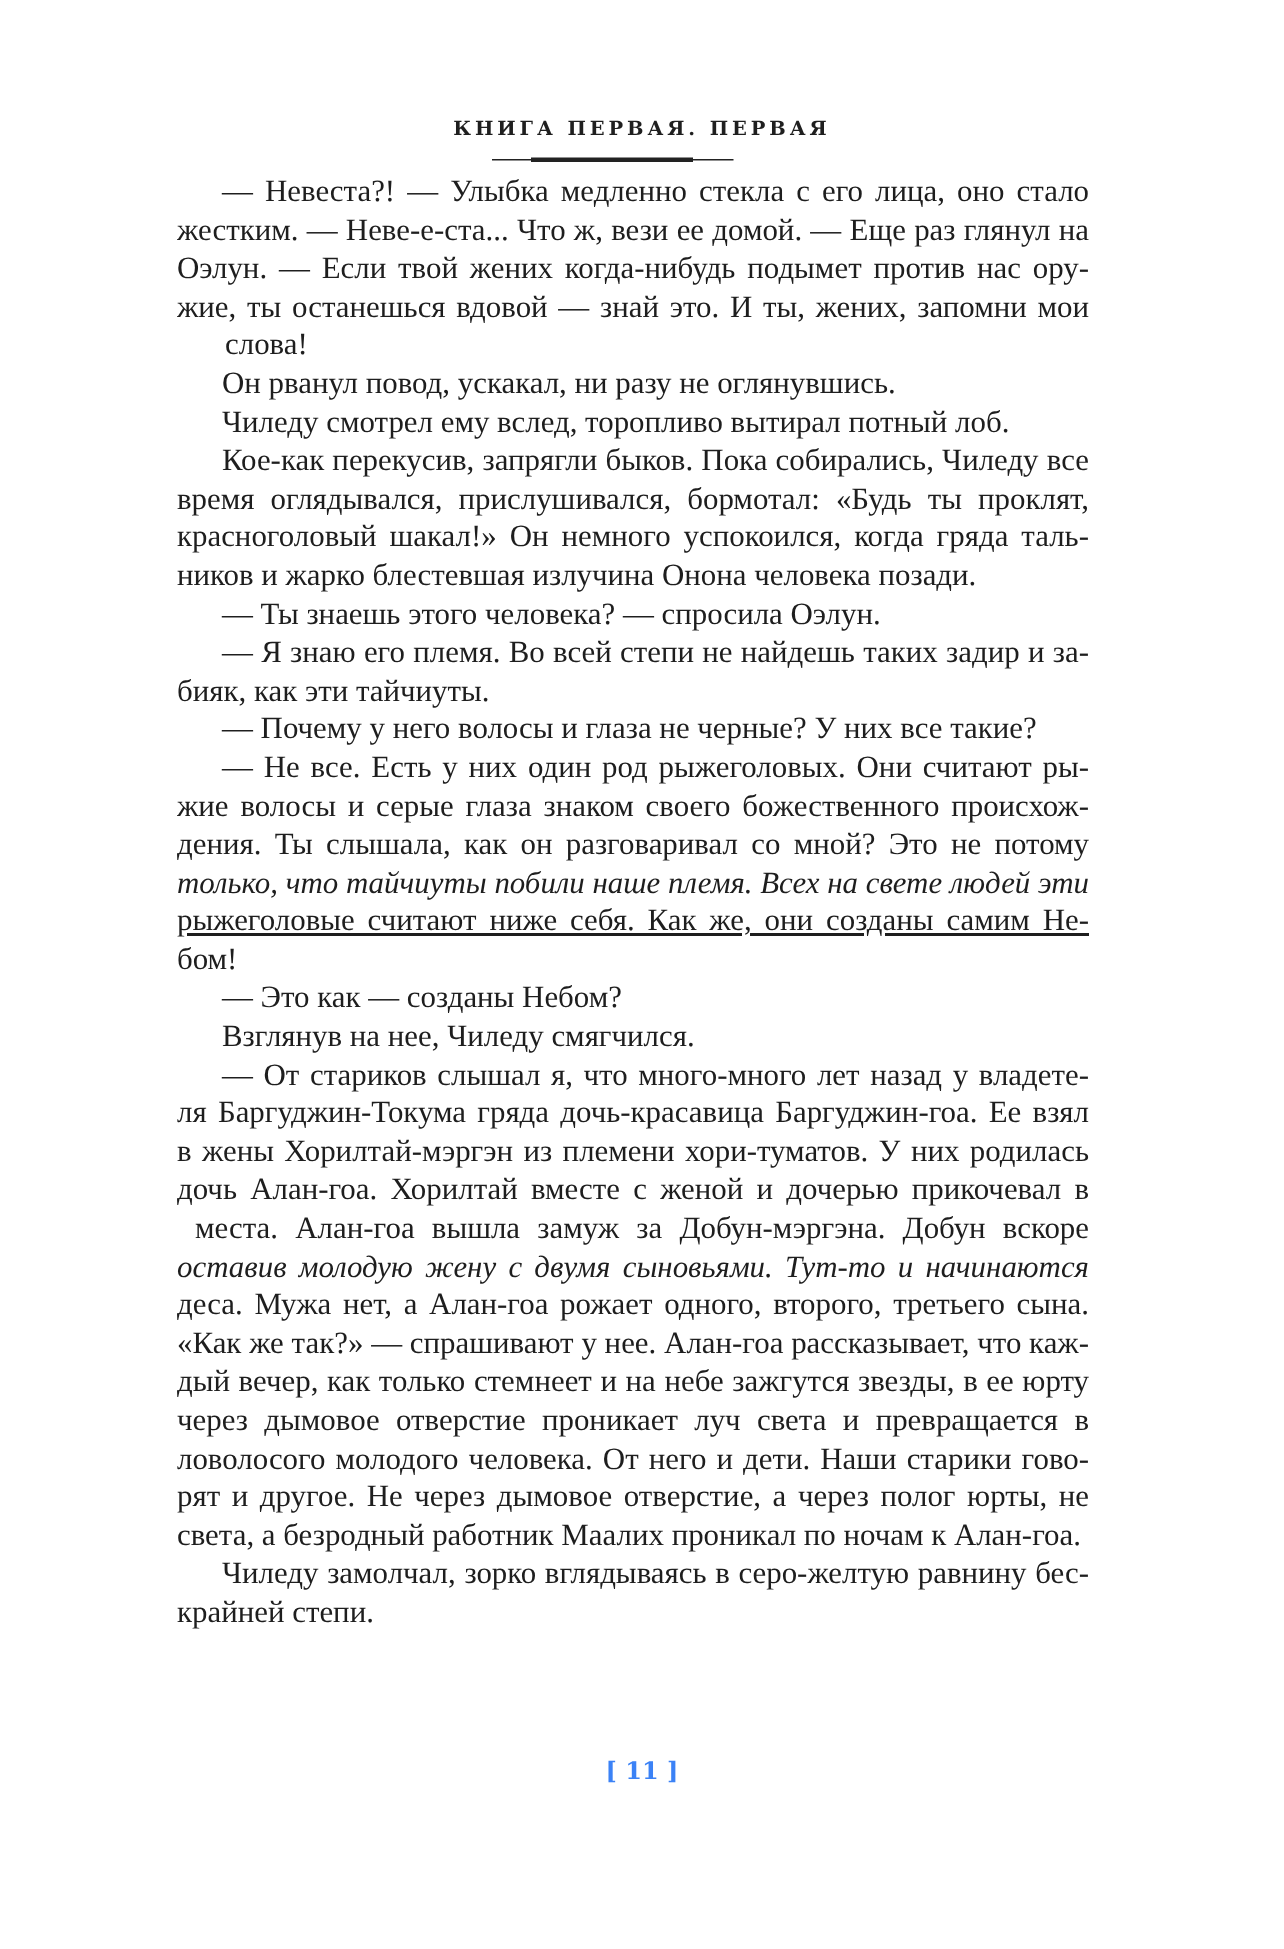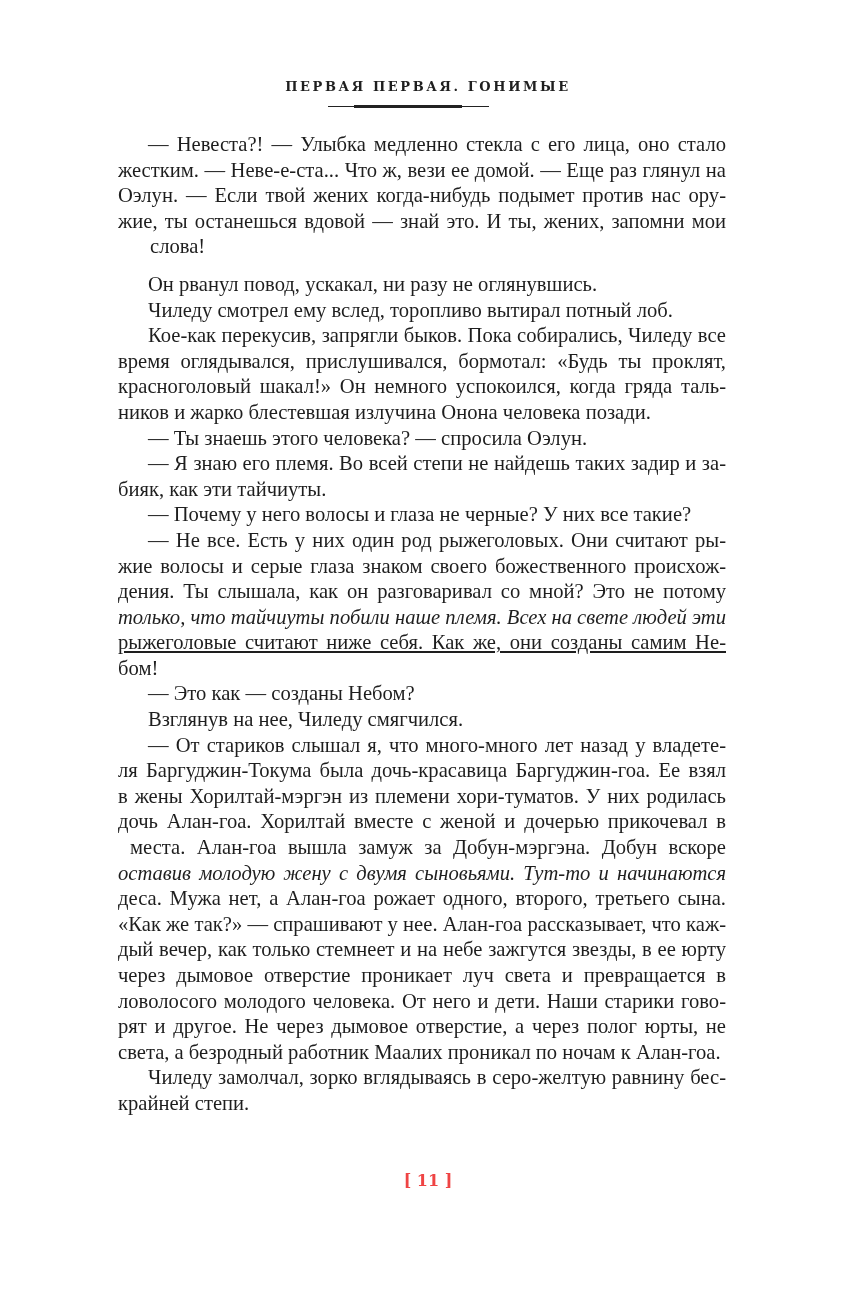--- a/index.html
+++ b/index.html
@@ -6,49 +6,49 @@
   body { width: 856px; height: 1299px; position: relative; overflow: hidden; }
   .page { position: absolute; left: 0; top: 0; width: 856px; height: 1299px; background: #fff; }
   .running-head {
     position: absolute; left: 0; width: 856px; top: 79px; text-align: center;
     font-family: "DejaVu Serif", serif; font-weight: bold; font-size: 13px;
     letter-spacing: 2.6px; color: #1f1f1f;
   }
   .rule-thin { position: absolute; top: 106px; left: 328px; width: 161px; height: 1px; background: #222; }
   .rule-thick { position: absolute; top: 105px; left: 354px; width: 108px; height: 3px; background: #222; }
   .text-block {
-    position: absolute; left: 118px; top: 132px; width: 608px;
+    position: absolute; left: 118px; top: 116px; width: 608px;
     font-family: "Liberation Serif", serif; font-size: 20.6px; color: #1e1e1e;
   }
   .line { height: 25.6px; line-height: 25.6px; white-space: nowrap; text-align: justify; text-align-last: justify; }
   .line.last { text-align-last: left; }
   .line.indent { padding-left: 30px; }
   .page-number {
     position: absolute; left: 0; width: 856px; top: 1171px; text-align: center;
-    font-family: "DejaVu Serif", serif; font-weight: bold; font-size: 16px; color: #ef4444;
+    font-family: "DejaVu Serif", serif; font-weight: bold; font-size: 16px; color: #3b82f6;
   }
 </style>
 </head>
 <body>
 
 <div class="page">
-  <div class="running-head">ПЕРВАЯ ПЕРВАЯ. ГОНИМЫЕ</div>
+  <div class="running-head">КНИГА ПЕРВАЯ. ПЕРВАЯ</div>
   <div class="rule-thin"></div>
   <div class="rule-thick"></div>
 
   <div class="text-block" id="text-block">
       <div>
         <div class="line indent" style="white-space: normal; overflow: hidden;">— Невеста?! — Улыбка медленно стекла с его лица, оно стало</div>
         <div class="line" style="white-space: normal; overflow: hidden;">жестким. — Неве-е-ста... Что ж, вези ее домой. — Еще раз глянул на</div>
         <div class="line" style="white-space: normal; overflow: hidden;">Оэлун. — Если твой жених когда-нибудь подымет против нас ору-</div>
         <div class="line" style="white-space: normal; overflow: hidden;">жие, ты останешься вдовой — знай это. И ты, жених, запомни мои</div>
         <div class="line last" style="overflow: hidden; margin-left: 32px;">слова!</div>
       </div>
       <div>
-        <div class="line indent last" style="overflow: hidden; margin-top: 12px;">Он рванул повод, ускакал, ни разу не оглянувшись.</div>
+        <div class="line indent last" style="overflow: hidden;">Он рванул повод, ускакал, ни разу не оглянувшись.</div>
       </div>
       <div>
         <div class="line indent last" style="overflow: hidden;">Чиледу смотрел ему вслед, торопливо вытирал потный лоб.</div>
       </div>
       <div>
         <div class="line indent" style="white-space: normal; overflow: hidden;">Кое-как перекусив, запрягли быков. Пока собирались, Чиледу все</div>
         <div class="line" style="white-space: normal; overflow: hidden;">время оглядывался, прислушивался, бормотал: «Будь ты проклят,</div>
         <div class="line" style="white-space: normal; overflow: hidden;">красноголовый шакал!» Он немного успокоился, когда гряда таль-</div>
         <div class="line last" style="overflow: hidden;">ников и жарко блестевшая излучина Онона человека позади.</div>
       </div>
@@ -71,21 +71,21 @@
         <div class="line last" style="overflow: hidden;">бом!</div>
       </div>
       <div>
         <div class="line indent last" style="overflow: hidden;">— Это как — созданы Небом?</div>
       </div>
       <div>
         <div class="line indent last" style="overflow: hidden;">Взглянув на нее, Чиледу смягчился.</div>
       </div>
       <div>
         <div class="line indent" style="white-space: normal; overflow: hidden;">— От стариков слышал я, что много-много лет назад у владете-</div>
-        <div class="line" style="white-space: normal; overflow: hidden;">ля Баргуджин-Токума была дочь-красавица Баргуджин-гоа. Ее взял</div>
+        <div class="line" style="white-space: normal; overflow: hidden;">ля Баргуджин-Токума гряда дочь-красавица Баргуджин-гоа. Ее взял</div>
         <div class="line" style="white-space: normal; overflow: hidden;">в жены Хорилтай-мэргэн из племени хори-туматов. У них родилась</div>
         <div class="line" style="white-space: normal; overflow: hidden;">дочь Алан-гоа. Хорилтай вместе с женой и дочерью прикочевал в эти</div>
         <div class="line" style="white-space: normal; overflow: hidden; margin-left: 12px;">места. Алан-гоа вышла замуж за Добун-мэргэна. Добун вскоре умер,</div>
         <div class="line" style="white-space: normal; overflow: hidden; font-style: italic;">оставив молодую жену с двумя сыновьями. Тут-то и начинаются чу-</div>
         <div class="line" style="white-space: normal; overflow: hidden;">деса. Мужа нет, а Алан-гоа рожает одного, второго, третьего сына.</div>
         <div class="line" style="white-space: normal; overflow: hidden;">«Как же так?» — спрашивают у нее. Алан-гоа рассказывает, что каж-</div>
         <div class="line" style="white-space: normal; overflow: hidden;">дый вечер, как только стемнеет и на небе зажгутся звезды, в ее юрту</div>
         <div class="line" style="white-space: normal; overflow: hidden;">через дымовое отверстие проникает луч света и превращается в свет-</div>
         <div class="line" style="white-space: normal; overflow: hidden;">ловолосого молодого человека. От него и дети. Наши старики гово-</div>
         <div class="line" style="white-space: normal; overflow: hidden;">рят и другое. Не через дымовое отверстие, а через полог юрты, не луч</div>

